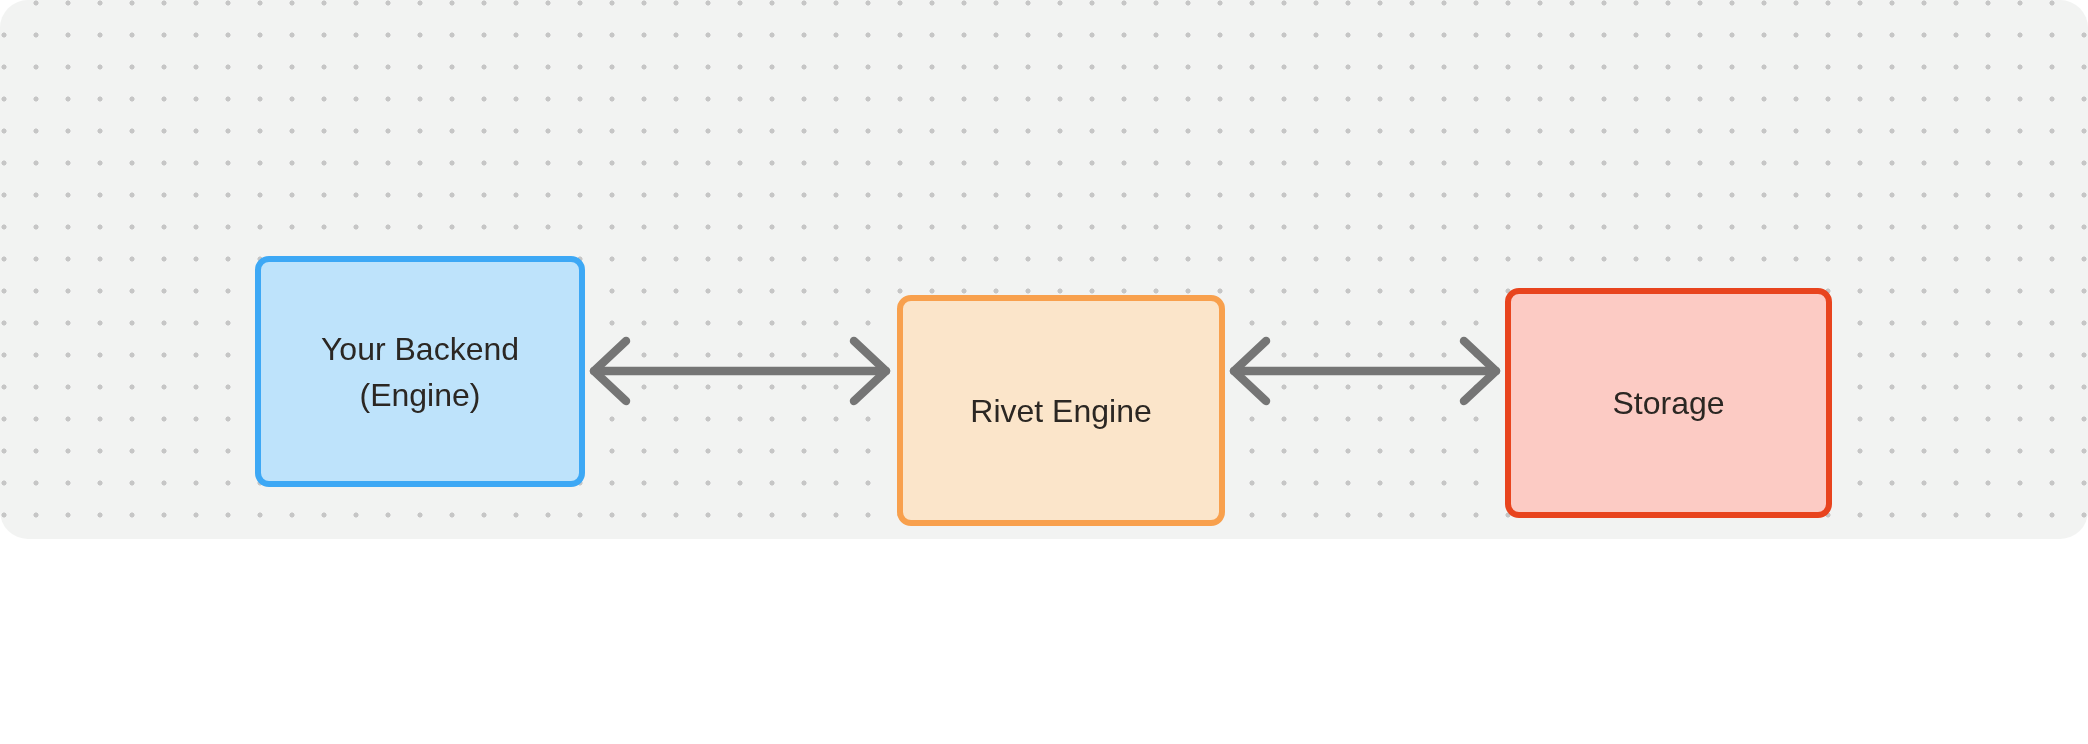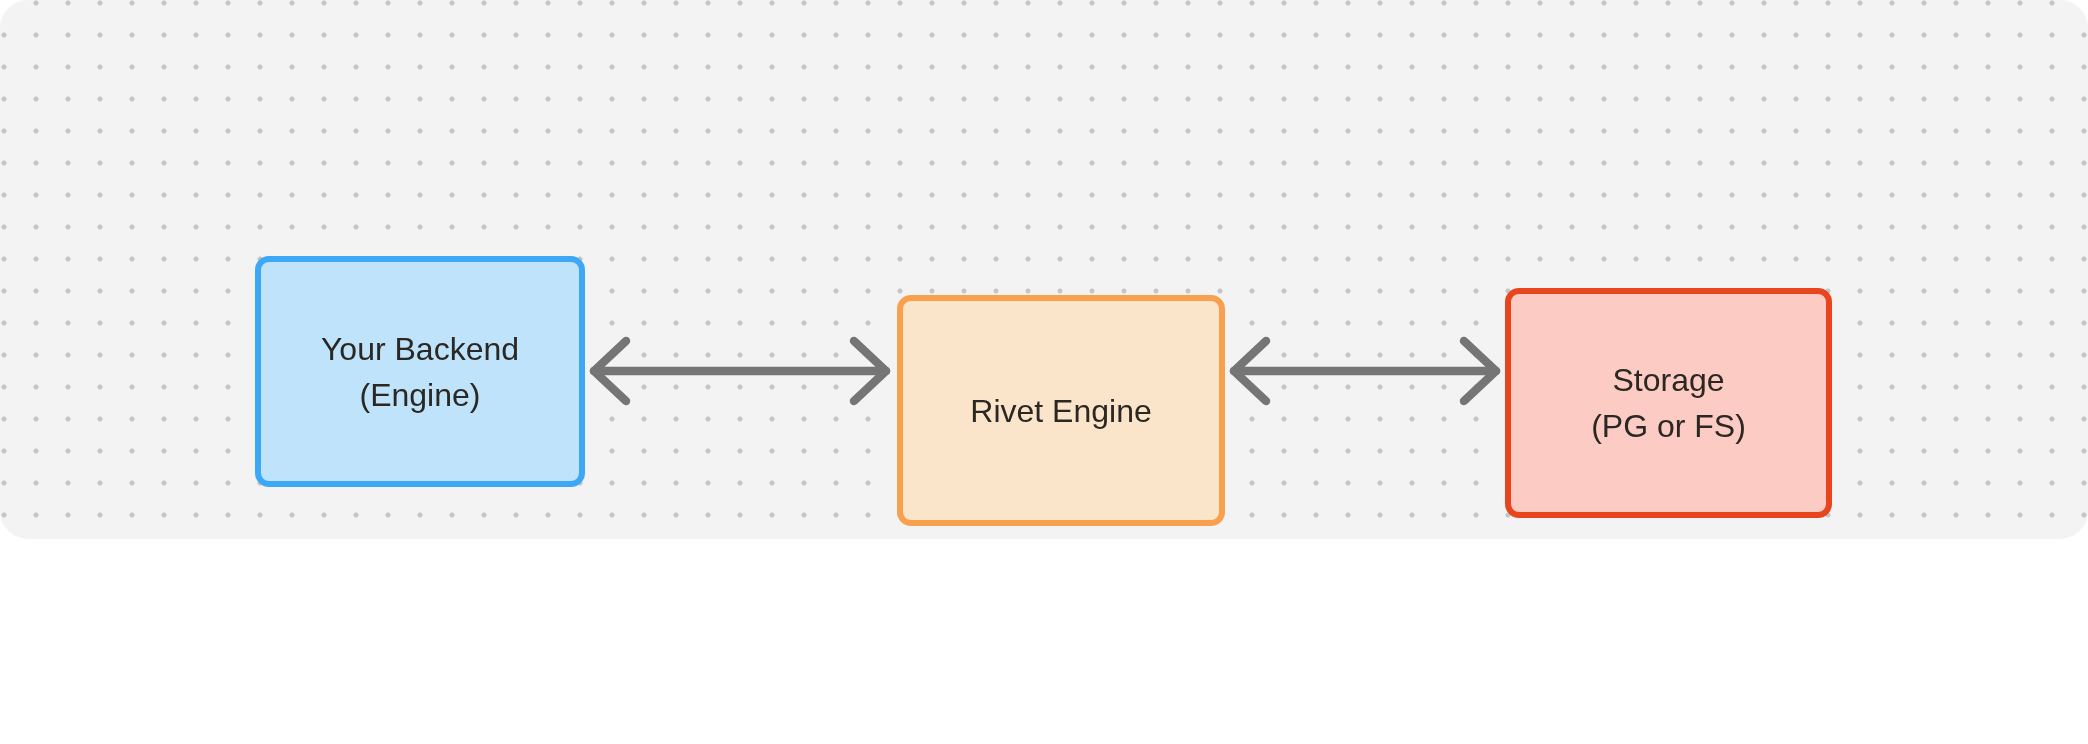--- a/index.html
+++ b/index.html
@@ -73,16 +73,15 @@
   <svg class="edge edge-2" width="276" height="90">
     <g fill="none" stroke="#757575" stroke-width="8.5" stroke-linecap="round" stroke-linejoin="round" style="stroke: rgb(117, 117, 117);">
       <line x1="7" y1="45" x2="269" y2="45"></line>
       <path d="M39,15 L7,45 L39,75"></path>
       <path d="M237,15 L269,45 L237,75"></path>
     </g>
   </svg>
 
   <div class="node node-storage" style="background-color: rgb(252, 203, 196); border-color: rgb(232, 68, 30); margin-top: 32px;">
     <span class="node-line">Storage</span>
-      <span class="node-line">(PG or FS)</span>
   </div>
 
 </div>
 
 </body></html>

